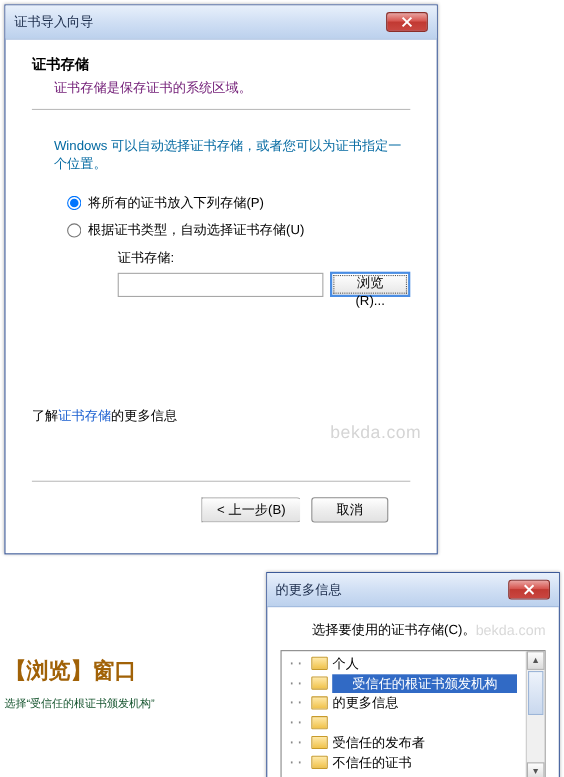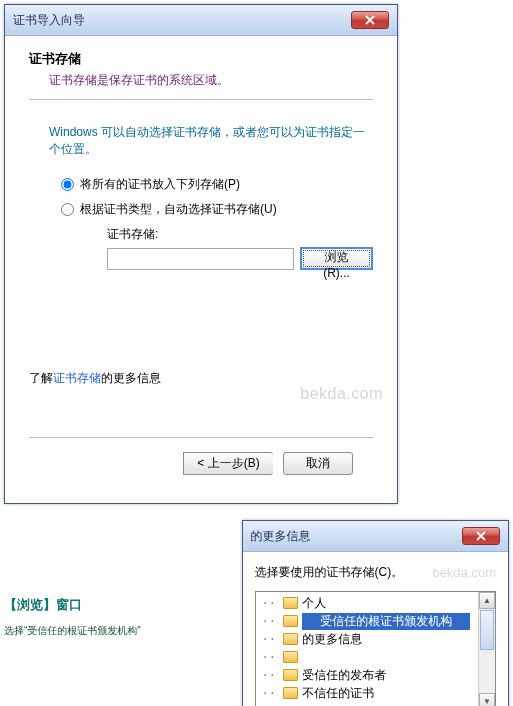--- a/index.html
+++ b/index.html
@@ -34,26 +34,26 @@
 
 .footer { display: flex; justify-content: flex-end; gap: 10px; padding: 14px 20px 10px 20px; }
 .btn { height: 23px; padding: 0 10px; border: 1px solid #8c8c8c; background: linear-gradient(to bottom, #fff 0%, #eee 50%, #e2e2e2 100%); border-radius: 3px; cursor: pointer; font-size: 12px; min-width: 90px; }
 .btn-grp { display: flex; }
 .btn-grp .btn:first-child { border-radius: 3px 0 0 3px; border-right: none; }
 .btn-grp .btn:last-child { border-radius: 0 3px 3px 0; }
 .btn-cancel { min-width: 70px; }
 
 .row2 { display: flex; align-items: flex-start; margin-top: 12px; }
 .annotation { width: 238px; padding: 80px 4px 0 4px; }
-.anno-title { color: #0f766e; font-size: 13px; font-weight: bold; margin-bottom: 10px; }
+.anno-title { color: #a16207; font-size: 20px; font-weight: bold; margin-bottom: 10px; }
 .anno-sub { color: #14532d; font-size: 10px; }
 
 .win2 { width: 268px; }
 .win2 .body2 { padding: 12px 12px 14px 12px; }
-.sel-label { margin-bottom: 10px; display:flex; justify-content:space-between; align-items:center;}
+.sel-label { margin-bottom: 10px; display:flex; justify-content:flex-end; align-items:center;}
 .sel-label .wm2 { color:#d9d9d9; font-size:13px; }
 .tree-box { border: 1px solid #888; height: 120px; display: flex; background: #fff; }
 .tree { flex: 1; padding: 2px 2px; overflow: hidden; }
 .tree-item { display: flex; align-items: center; height: 18px; padding-left: 4px; }
 .tree-item .tline { color:#888; font-family: monospace; white-space: pre; }
 .folder { width: 15px; height: 12px; background: linear-gradient(to bottom, #ffe9a8, #f0c24b); border: 1px solid #c79a2a; border-radius: 1px; margin-right: 4px; flex-shrink:0; }
 .tree-item.selected .txt { background: #316ac5; color: #fff; padding: 0 18px; }
 .scrollbar { width: 17px; background: #f0f0f0; border-left: 1px solid #ccc; display: flex; flex-direction: column; }
 .sb-btn { height: 17px; background: linear-gradient(to bottom, #fdfdfd, #dcdcdc); border: 1px solid #b0b0b0; display:flex; align-items:center; justify-content:center; font-size:8px; color:#555;}
 .sb-track { flex:1; }

